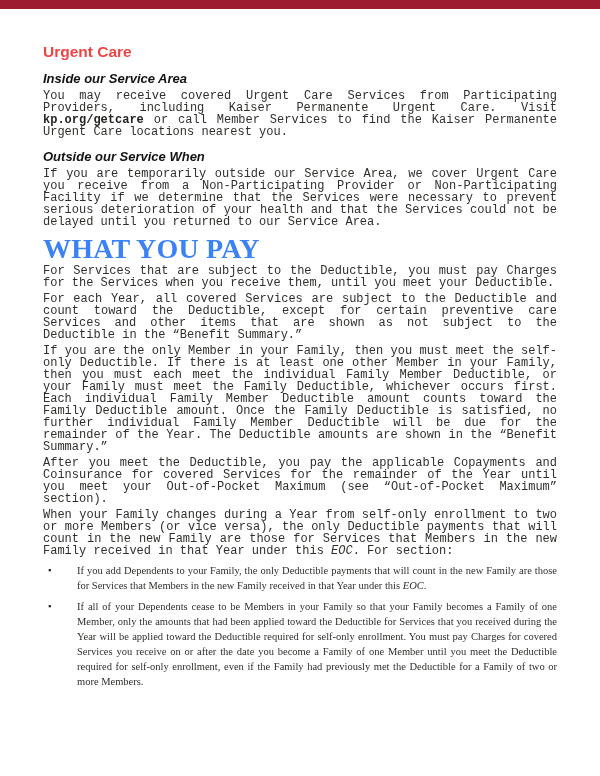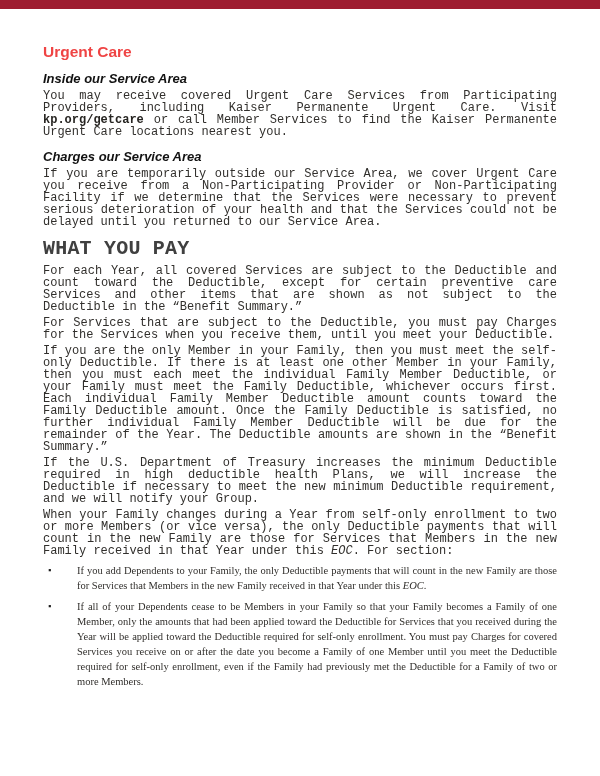--- a/index.html
+++ b/index.html
@@ -16,25 +16,25 @@
   }
   .accent-bar {
     width: 100%;
     height: 9px;
     background: #9E1C30;
   }
   .content {
     padding: 0 43px;
   }
   h1.wyp {
-    font-family: Liberation Mono, monospace;
+    font-family: Liberation Serif, serif;
     font-weight: bold;
-    font-size: 20px;
+    font-size: 28px;
     line-height: 24px;
-    color: #404040;
+    color: #3b82f6;
     margin: 9px 0 0 0;
     letter-spacing: 0.2px;
   }
   h2.sec {
     font-family: "Liberation Sans", sans-serif;
     font-weight: bold;
     font-size: 15.5px;
     line-height: 17px;
     color: #ef4444;
     margin: 24px 0 2px 0;
@@ -104,30 +104,30 @@
 
 <div class="accent-bar"></div>
 
 <div class="content">
 
   <h2 class="sec first">Urgent Care</h2>
 
   <h3 class="sub">Inside our Service Area</h3>
   <p class="body"><span>You may receive covered Urgent Care Services from Participating Providers, including Kaiser Permanente Urgent Care. Visit </span><span class="b">kp.org/getcare</span><span> or call Member Services to find the Kaiser Permanente Urgent Care locations nearest you.</span></p>
 
-  <h3 class="sub">Charges our Service Area</h3>
+  <h3 class="sub">Outside our Service When</h3>
   <p class="body">If you are temporarily outside our Service Area, we cover Urgent Care you receive from a Non-Participating Provider or Non-Participating Facility if we determine that the Services were necessary to prevent serious deterioration of your health and that the Services could not be delayed until you returned to our Service Area.</p>
 
   <h1 class="wyp">WHAT YOU PAY</h1>
 
+  <p class="body">For Services that are subject to the Deductible, you must pay Charges for the Services when you receive them, until you meet your Deductible.</p>
   <p class="body">For each Year, all covered Services are subject to the Deductible and count toward the Deductible, except for certain preventive care Services and other items that are shown as not subject to the Deductible in the “Benefit Summary.”</p>
-  <p class="body">For Services that are subject to the Deductible, you must pay Charges for the Services when you receive them, until you meet your Deductible.</p>
   <p class="body">If you are the only Member in your Family, then you must meet the self-only Deductible. If there is at least one other Member in your Family, then you must each meet the individual Family Member Deductible, or your Family must meet the Family Deductible, whichever occurs first. Each individual Family Member Deductible amount counts toward the Family Deductible amount. Once the Family Deductible is satisfied, no further individual Family Member Deductible will be due for the remainder of the Year. The Deductible amounts are shown in the “Benefit Summary.”</p>
+  <p class="body">After you meet the Deductible, you pay the applicable Copayments and Coinsurance for covered Services for the remainder of the Year until you meet your Out-of-Pocket Maximum (see “Out-of-Pocket Maximum” section).</p>
 
-  <p class="body">If the U.S. Department of Treasury increases the minimum Deductible required in high deductible health Plans, we will increase the Deductible if necessary to meet the new minimum Deductible requirement, and we will notify your Group.</p>
 
   <p class="body"><span>When your Family changes during a Year from self-only enrollment to two or more Members (or vice versa), the only Deductible payments that will count in the new Family are those for Services that Members in the new Family received in that Year under this </span><span class="i">EOC</span><span>. For section:</span></p>
 
   <ul class="bullets">
     <li>
       <span class="marker">▪</span><span>If you add Dependents to your Family, the only Deductible payments that will count in the new Family are those for Services that Members in the new Family received in that Year under this </span><span class="i">EOC</span><span>.</span>
     </li>
     <li>
       <span class="marker">▪</span><span>If all of your Dependents cease to be Members in your Family so that your Family becomes a Family of one Member, only the amounts that had been applied toward the Deductible for Services that you received during the Year will be applied toward the Deductible required for self-only enrollment. You must pay Charges for covered Services you receive on or after the date you become a Family of one Member until you meet the Deductible required for self-only enrollment, even if the Family had previously met the Deductible for a Family of two or more Members.</span><span class="i"></span><span></span>
     </li>

